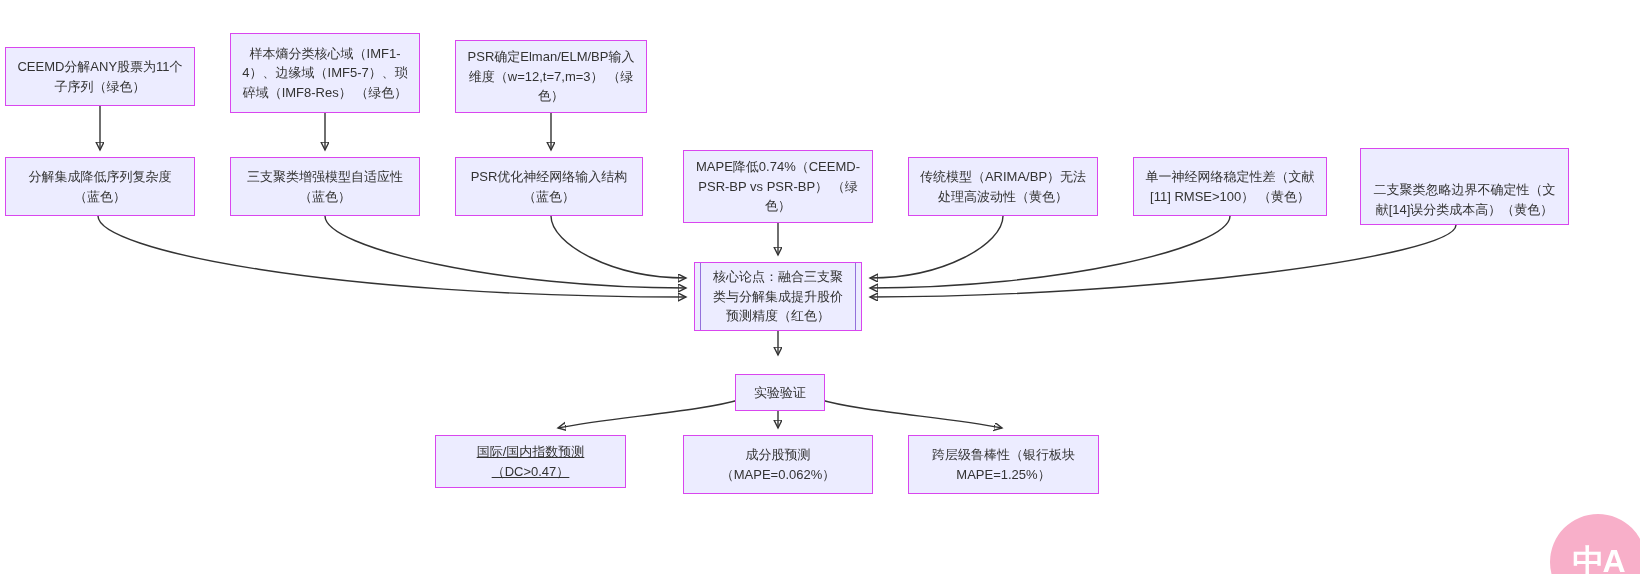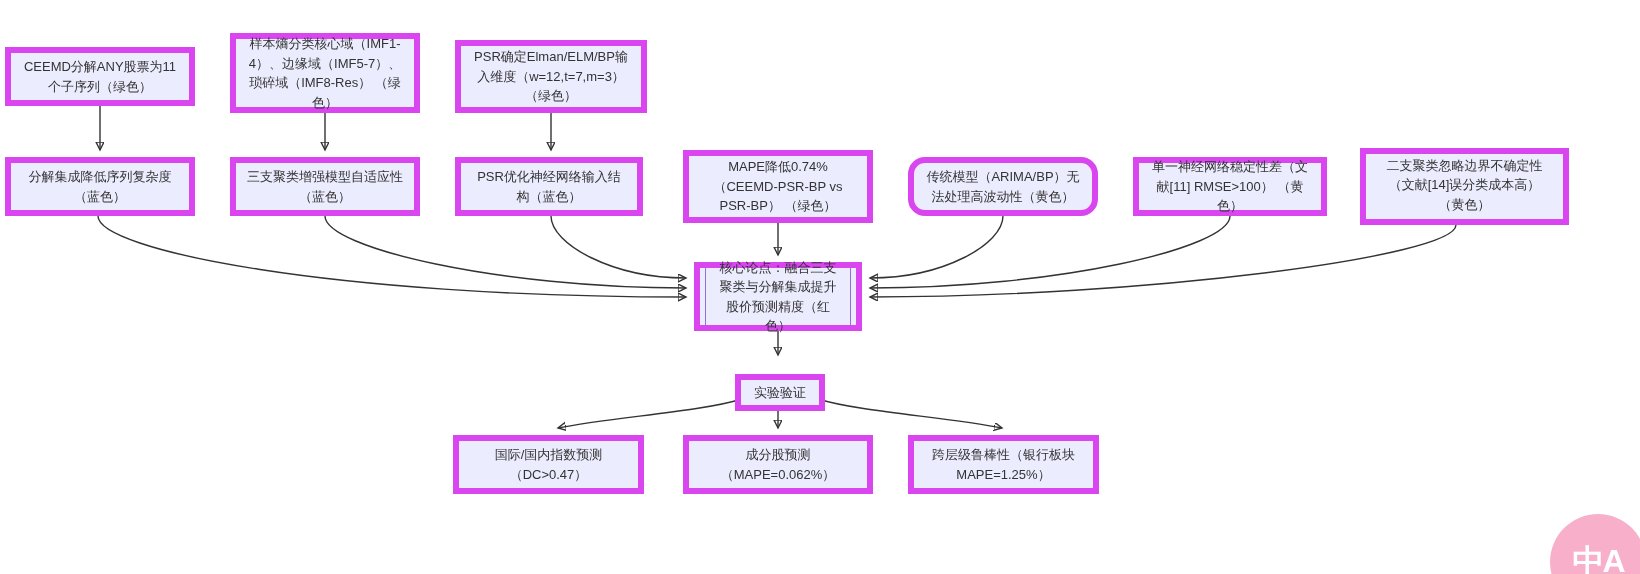--- a/index.html
+++ b/index.html
@@ -24,56 +24,56 @@
   }
   #edges path {
     fill: none;
     stroke: #333333;
     stroke-width: 1.4;
   }
   .node {
     position: absolute;
     box-sizing: border-box;
     background: #ECECFF;
-    border: 6px solid #d946ef;
+    border: 1px solid #d946ef;
     display: flex;
     align-items: center;
     justify-content: center;
     text-align: center;
     font-size: 13px;
     line-height: 1.5;
     padding: 5px 10px;
   }
   
   .n-ceemd        { left: 5px;    top: 47px;  width: 190px; height: 59px; }
   .n-entropy      { left: 230px;  top: 33px;  width: 190px; height: 80px; }
   .n-psrinput     { left: 455px;  top: 40px;  width: 192px; height: 73px; }
   
   .n-decomp       { left: 5px;    top: 157px; width: 190px; height: 59px; }
   .n-threeway     { left: 230px;  top: 157px; width: 190px; height: 59px; }
   .n-psropt       { left: 455px;  top: 157px; width: 188px; height: 59px; }
   .n-mape         { left: 683px;  top: 150px; width: 190px; height: 73px; justify-content: flex-end; }
-  .n-traditional  { left: 908px;  top: 157px; width: 190px; height: 59px; border-radius: 17px; }
+  .n-traditional  { left: 908px;  top: 157px; width: 190px; height: 59px; }
   .n-singlenn     { left: 1133px; top: 157px; width: 194px; height: 59px; }
   .n-twoway       { left: 1360px; top: 148px; width: 209px; height: 77px; align-items: flex-end; }
   
   .n-core         { left: 694px;  top: 262px; width: 168px; height: 69px; padding: 5px 14px; }
   .n-core::before, .n-core::after {
     content: "";
     position: absolute;
     top: 0; bottom: 0;
     width: 0;
     border-left: 1px solid #9370DB;
   }
   .n-core::before { left: 5px; }
   .n-core::after  { right: 5px; }
   
   .n-exp          { left: 735px;  top: 374px; width: 90px;  height: 37px; }
   
-  .n-index        { left: 453px;  top: 435px; width: 191px; height: 59px; }
+  .n-index        { left: 435px;  top: 435px; width: 191px; height: 53px; text-decoration: underline; }
   .n-component    { left: 683px;  top: 435px; width: 190px; height: 59px; }
   .n-robust       { left: 908px;  top: 435px; width: 191px; height: 59px; }
   
   .badge {
     position: absolute;
     left: 1550px;
     top: 514px;
     width: 96px;
     height: 96px;
     border-radius: 50%;

